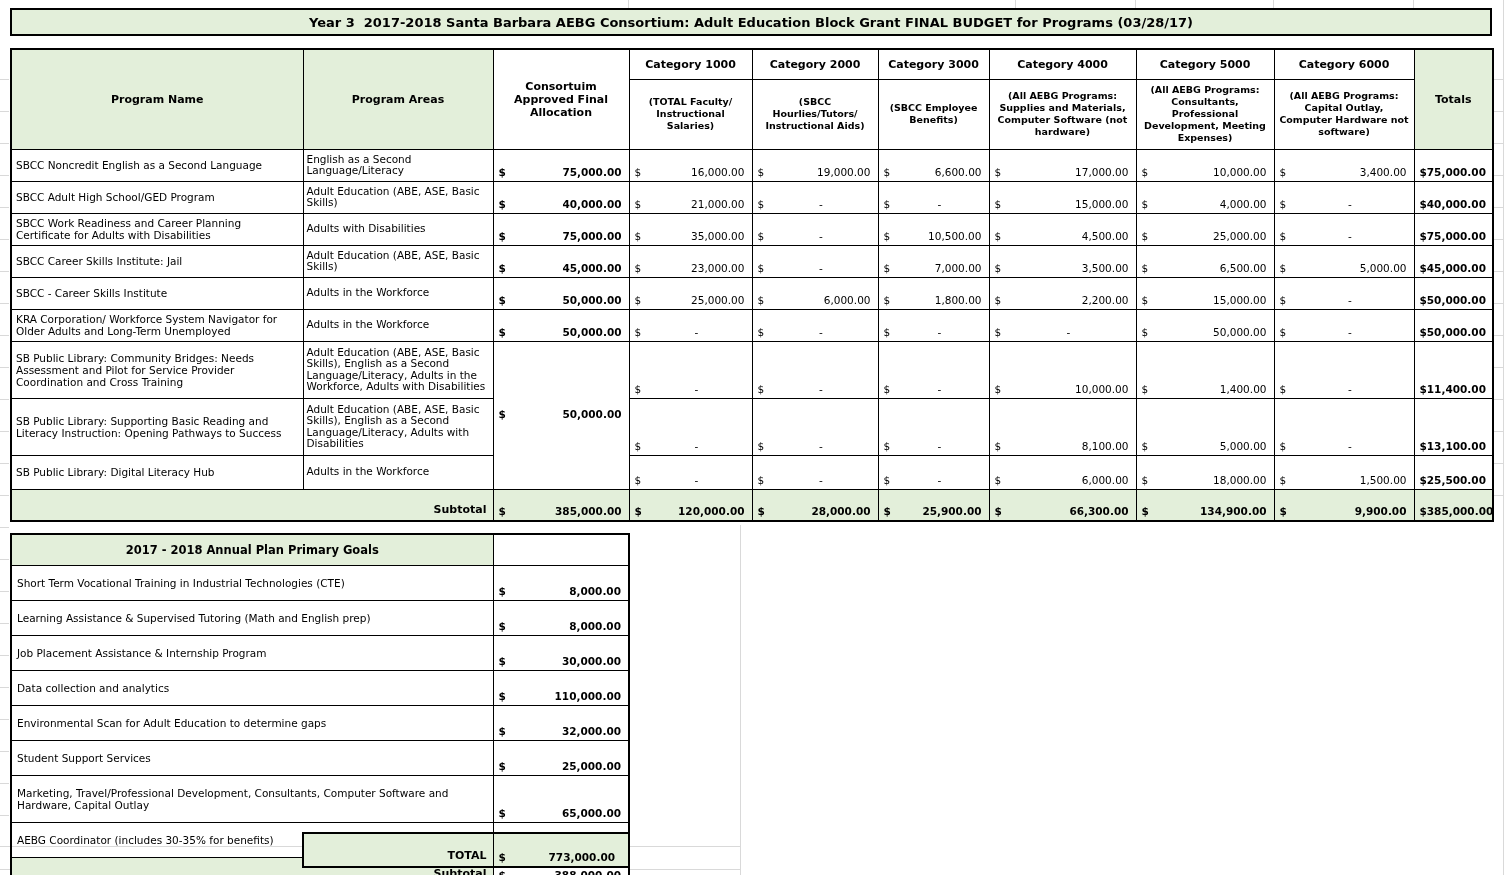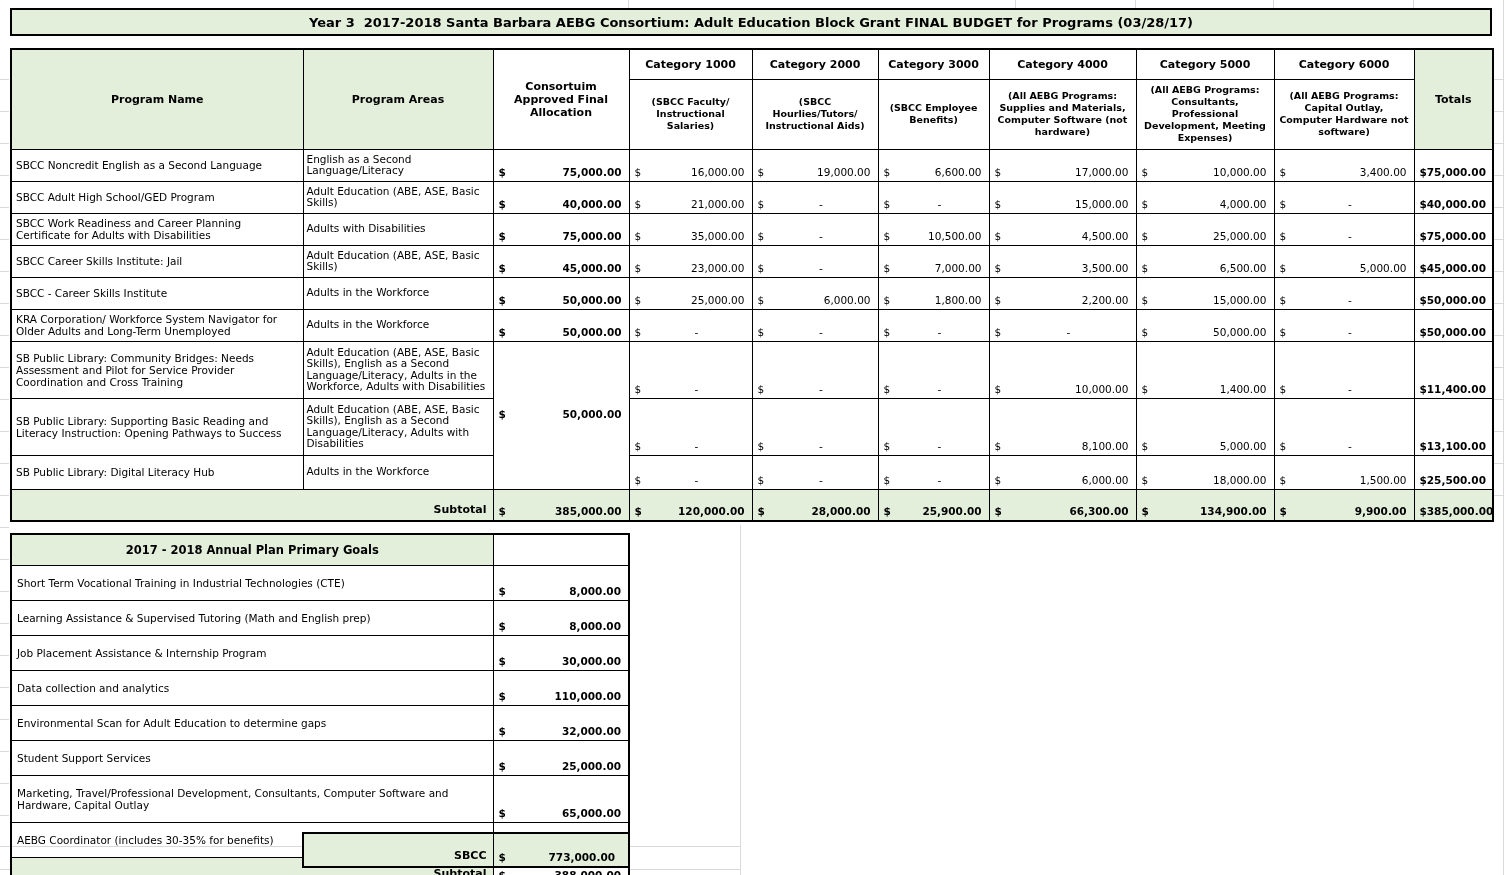--- a/index.html
+++ b/index.html
@@ -87,21 +87,21 @@
       <th rowspan="2">Consortuim Approved Final Allocation</th>
       <th>Category 1000</th>
         <th>Category 2000</th>
         <th>Category 3000</th>
         <th>Category 4000</th>
         <th>Category 5000</th>
         <th>Category 6000</th>
         <th class="green" rowspan="2">Totals</th>
     </tr>
     <tr class="hrow2">
-        <th class="cat-sub">(SBCC Faculty/ Instructional Salaries)</th>
+        <th class="cat-sub">(TOTAL Faculty/ Instructional Salaries)</th>
         <th class="cat-sub">(SBCC Hourlies/Tutors/ Instructional Aids)</th>
         <th class="cat-sub">(SBCC Employee Benefits)</th>
         <th class="cat-sub">(All AEBG Programs: Supplies and Materials, Computer Software (not hardware)</th>
         <th class="cat-sub">(All AEBG Programs: Consultants, Professional Development, Meeting Expenses)</th>
         <th class="cat-sub">(All AEBG Programs: Capital Outlay, Computer Hardware not software)</th>
       </tr>
   </thead>
   <tbody>
       <tr style="height: 32px;">
         <td class="name-cell">SBCC Noncredit English as a Second Language</td>
@@ -709,21 +709,21 @@
     </tbody>
 </table>
 
 <table class="grand-table">
   <colgroup>
       <col style="width:190px">
       <col style="width:136px">
     </colgroup>
   <tbody>
     <tr>
-      <td class="green label-right">SBCC</td>
+      <td class="green label-right">TOTAL</td>
       <td class="green money-cell">
         <div class="money bold">
           <span class="cur">$</span>
           <span class="amt">773,000.00</span>
         </div>
       </td>
     </tr>
   </tbody>
 </table>
 

